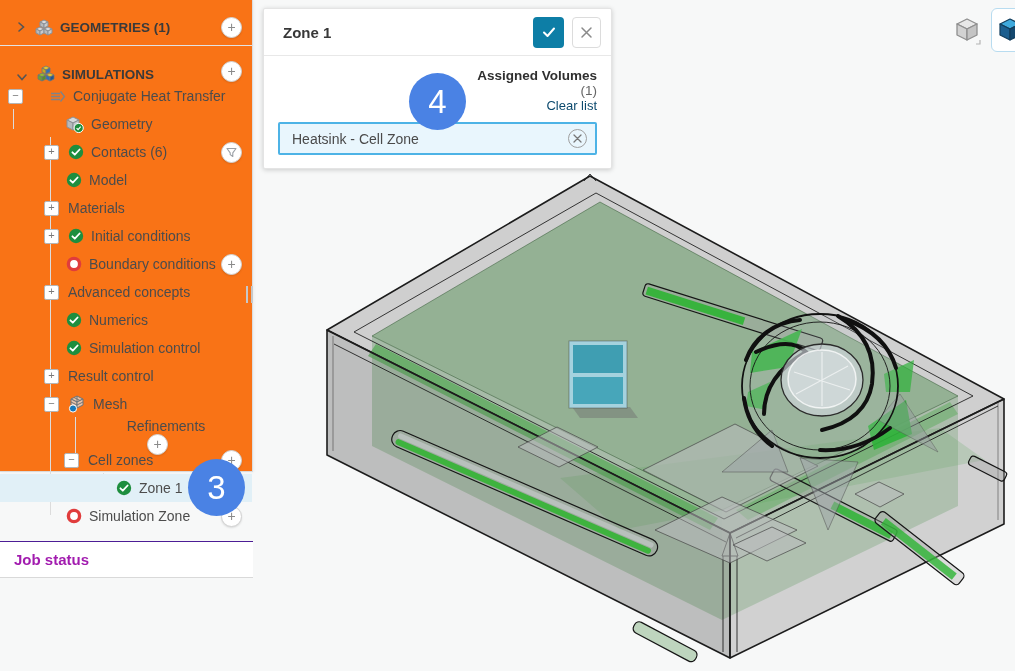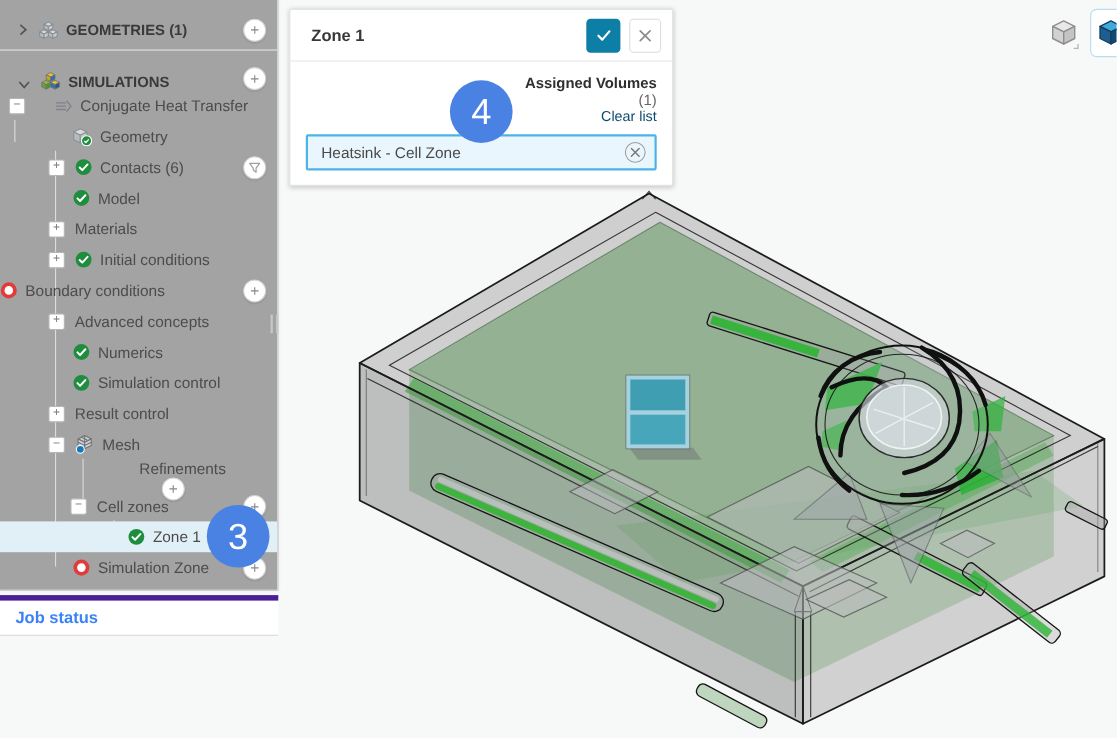--- a/index.html
+++ b/index.html
@@ -7,21 +7,21 @@
     width:1015px;height:671px;position:relative;overflow:hidden;
     background:#f7f8f8;font-family:"Liberation Sans",sans-serif;
     -webkit-font-smoothing:antialiased;
   }
   
   #viewport{position:absolute;inset:0;}
   #viewport svg{position:absolute;left:0;top:0;}
 
   
   #sidebar{
-    position:absolute;left:0;top:0;width:253px;height:537px;background:#a3a3a3;
+    position:absolute;left:0;top:0;width:253px;height:472px;background:#f97316;
     border-right:1px solid #ddd;border-bottom:1px solid #d9d9d9;
     box-shadow:1px 0 3px rgba(0,0,0,.05);z-index:5;padding-top:9px;box-sizing:border-box;
   }
   .tline{position:absolute;width:1px;background:#dcdcdc;}
   .row{display:flex;align-items:center;height:28px;font-size:14px;color:#4c4c4c;
        position:relative;cursor:pointer;box-sizing:border-box;}
   .row.section{height:36px;font-weight:bold;font-size:13.5px;color:#3a3a3a;}
   .row.selected{background:#e1f0f7;}
   .tree-divider{height:1px;background:#e3e3e3;margin:0;}
   .expander{
@@ -34,23 +34,23 @@
   .acc{flex:none;margin-right:10px;width:21px;height:21px;border-radius:50%;
     border:1px solid #d2d2d2;background:#fff;color:#8a8a8a;font-size:14px;line-height:19px;
     text-align:center;box-shadow:0 1px 2px rgba(0,0,0,.12);display:flex;align-items:center;justify-content:center;padding:0;}
   .chev{flex:none;display:inline-flex;margin-right:9px;}
 
   #resize-handle{position:absolute;left:246px;top:286px;z-index:6;display:flex;gap:3px;}
   #resize-handle i{display:block;width:2px;height:17px;background:#c8c8c8;}
 
   #job-status{
     position:absolute;left:0;top:541px;width:253px;height:37px;background:#fff;z-index:5;
-    border-top:5px solid #4c1d95;border-bottom:1px solid #d9d9d9;
+    border-top:1px solid #4c1d95;border-bottom:1px solid #d9d9d9;
     display:flex;align-items:center;padding-left:14px;box-sizing:border-box;
-    font-weight:bold;font-size:15px;color:#3b82f6;
+    font-weight:bold;font-size:15px;color:#a21caf;
   }
 
   
   #panel{
     position:absolute;left:263px;top:8px;width:347px;background:#fff;z-index:10;
     border:1px solid #e4e4e4;border-radius:2px;box-shadow:0 1px 5px rgba(0,0,0,.18);
   }
   .panel-header{height:46px;display:flex;align-items:center;padding:0 10px 0 19px;
     border-bottom:1px solid #e8e8e8;}
   .panel-title{font-size:15px;font-weight:bold;color:#383838;flex:1;}
@@ -331,21 +331,21 @@
         <span class="expander">+</span>
         <span class="ticon" style="margin-left: 9px;">
           <svg width="16" height="16" viewBox="0 0 16 16">
             <circle cx="8" cy="8" r="7.2" fill="#1e8e3e"></circle>
             <path d="M4.4 8.3 l2.4 2.4 l4.8 -5.2" stroke="#fff" stroke-width="1.8" fill="none" stroke-linecap="round" stroke-linejoin="round"></path>
           </svg>
         </span>
         <span class="tlabel">Initial conditions</span>
         <span class="spacer"></span>
       </div>
-      <div class="row" style="">
+      <div class="row" style="padding-left: 66px;">
         <span class="ticon" style="margin-left: 0px;">
           <svg width="16" height="16" viewBox="0 0 16 16">
             <circle cx="8" cy="8" r="5.6" fill="#fff" stroke="#e03c3c" stroke-width="3.4"></circle>
           </svg>
         </span>
         <span class="tlabel">Boundary conditions</span>
         <span class="spacer"></span>
         <button class="acc">+</button>
       </div>
       <div class="row" style="padding-left: 44px;">

